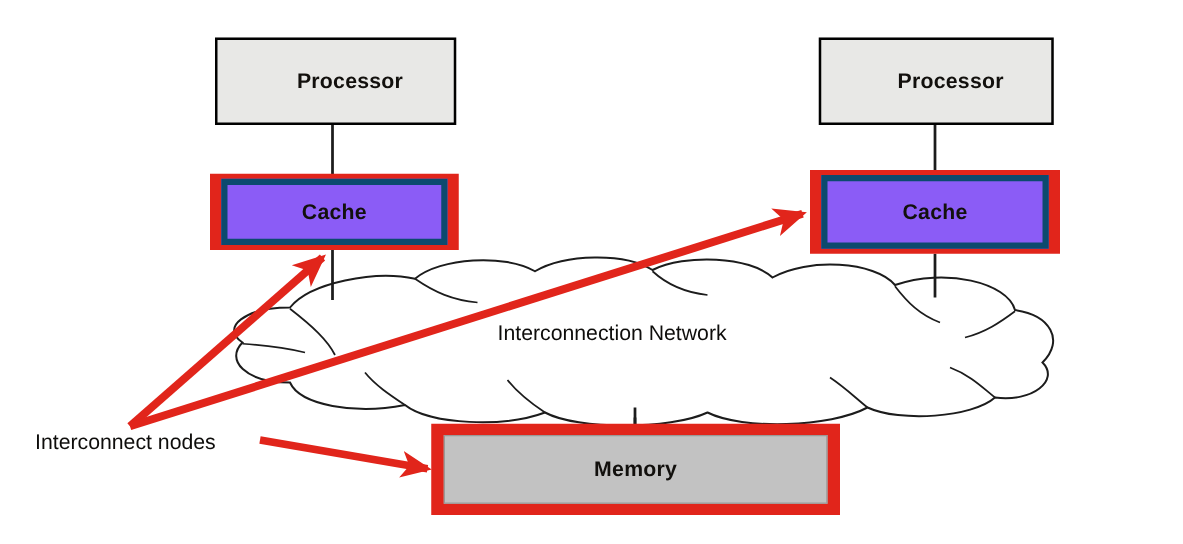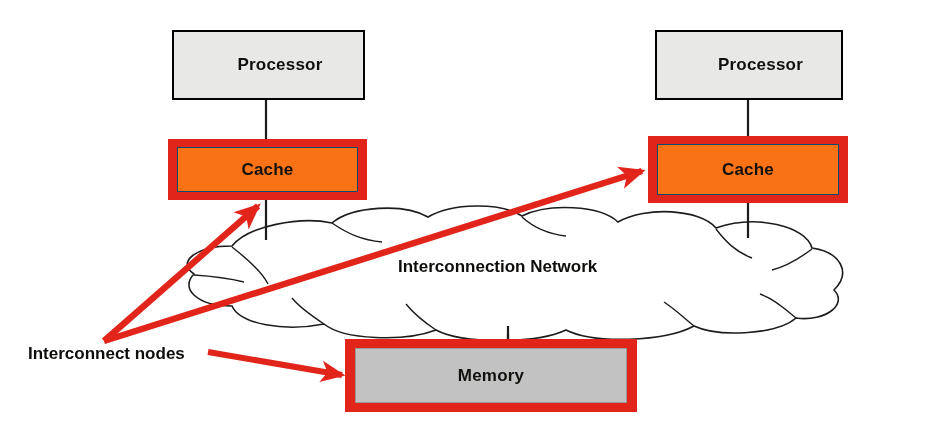--- a/index.html
+++ b/index.html
@@ -47,22 +47,22 @@
     background: #e8e8e6;
     border: 2.5px solid #000000;
   }
   .cache-box {
     background: #e1251b;
     padding: 9px;
   }
   .cache-inner {
     width: 100%;
     height: 100%;
-    background: #f97316;
-    border: 1px solid #0c4a6e;
+    background: #8b5cf6;
+    border: 5px solid #0c4a6e;
     display: flex;
     align-items: center;
     justify-content: center;
   }
   .memory-box {
     background: #e1251b;
     padding: 10px;
   }
   .memory-inner {
     width: 100%;
@@ -70,21 +70,21 @@
     background: #c2c2c2;
     border: 1px solid #9a9a98;
     display: flex;
     align-items: center;
     justify-content: center;
   }
   
   .free-text {
     position: absolute;
     font-family: "Liberation Sans", sans-serif;
-    font-weight: bold;
+    font-weight: normal;
     color: #0e0d0b;
     white-space: nowrap;
   }
   #network-label {
     left: 398px;
     top: 257px;
     font-size: 17px;
   }
   #interconnect-nodes-label {
     left: 28px;
@@ -163,21 +163,21 @@
       <span class="node-label">Cache</span>
     </div>
   </div>
 
   <div class="node cache-box" id="cache-right" style="left:648px; top:136px; width:200px; height:67px;">
     <div class="cache-inner">
       <span class="node-label">Cache</span>
     </div>
   </div>
 
-  <div class="node memory-box" id="memory" style="left:345px; top:339px; width:292px; height:73px;">
+  <div class="node memory-box" id="memory" style="left:345px; top:339px; width:327px; height:73px;">
     <div class="memory-inner">
       <span class="node-label">Memory</span>
     </div>
   </div>
 
   <div class="free-text" id="network-label">Interconnection Network</div>
 
   <div class="free-text" id="interconnect-nodes-label">Interconnect nodes</div>
 
 </div>

